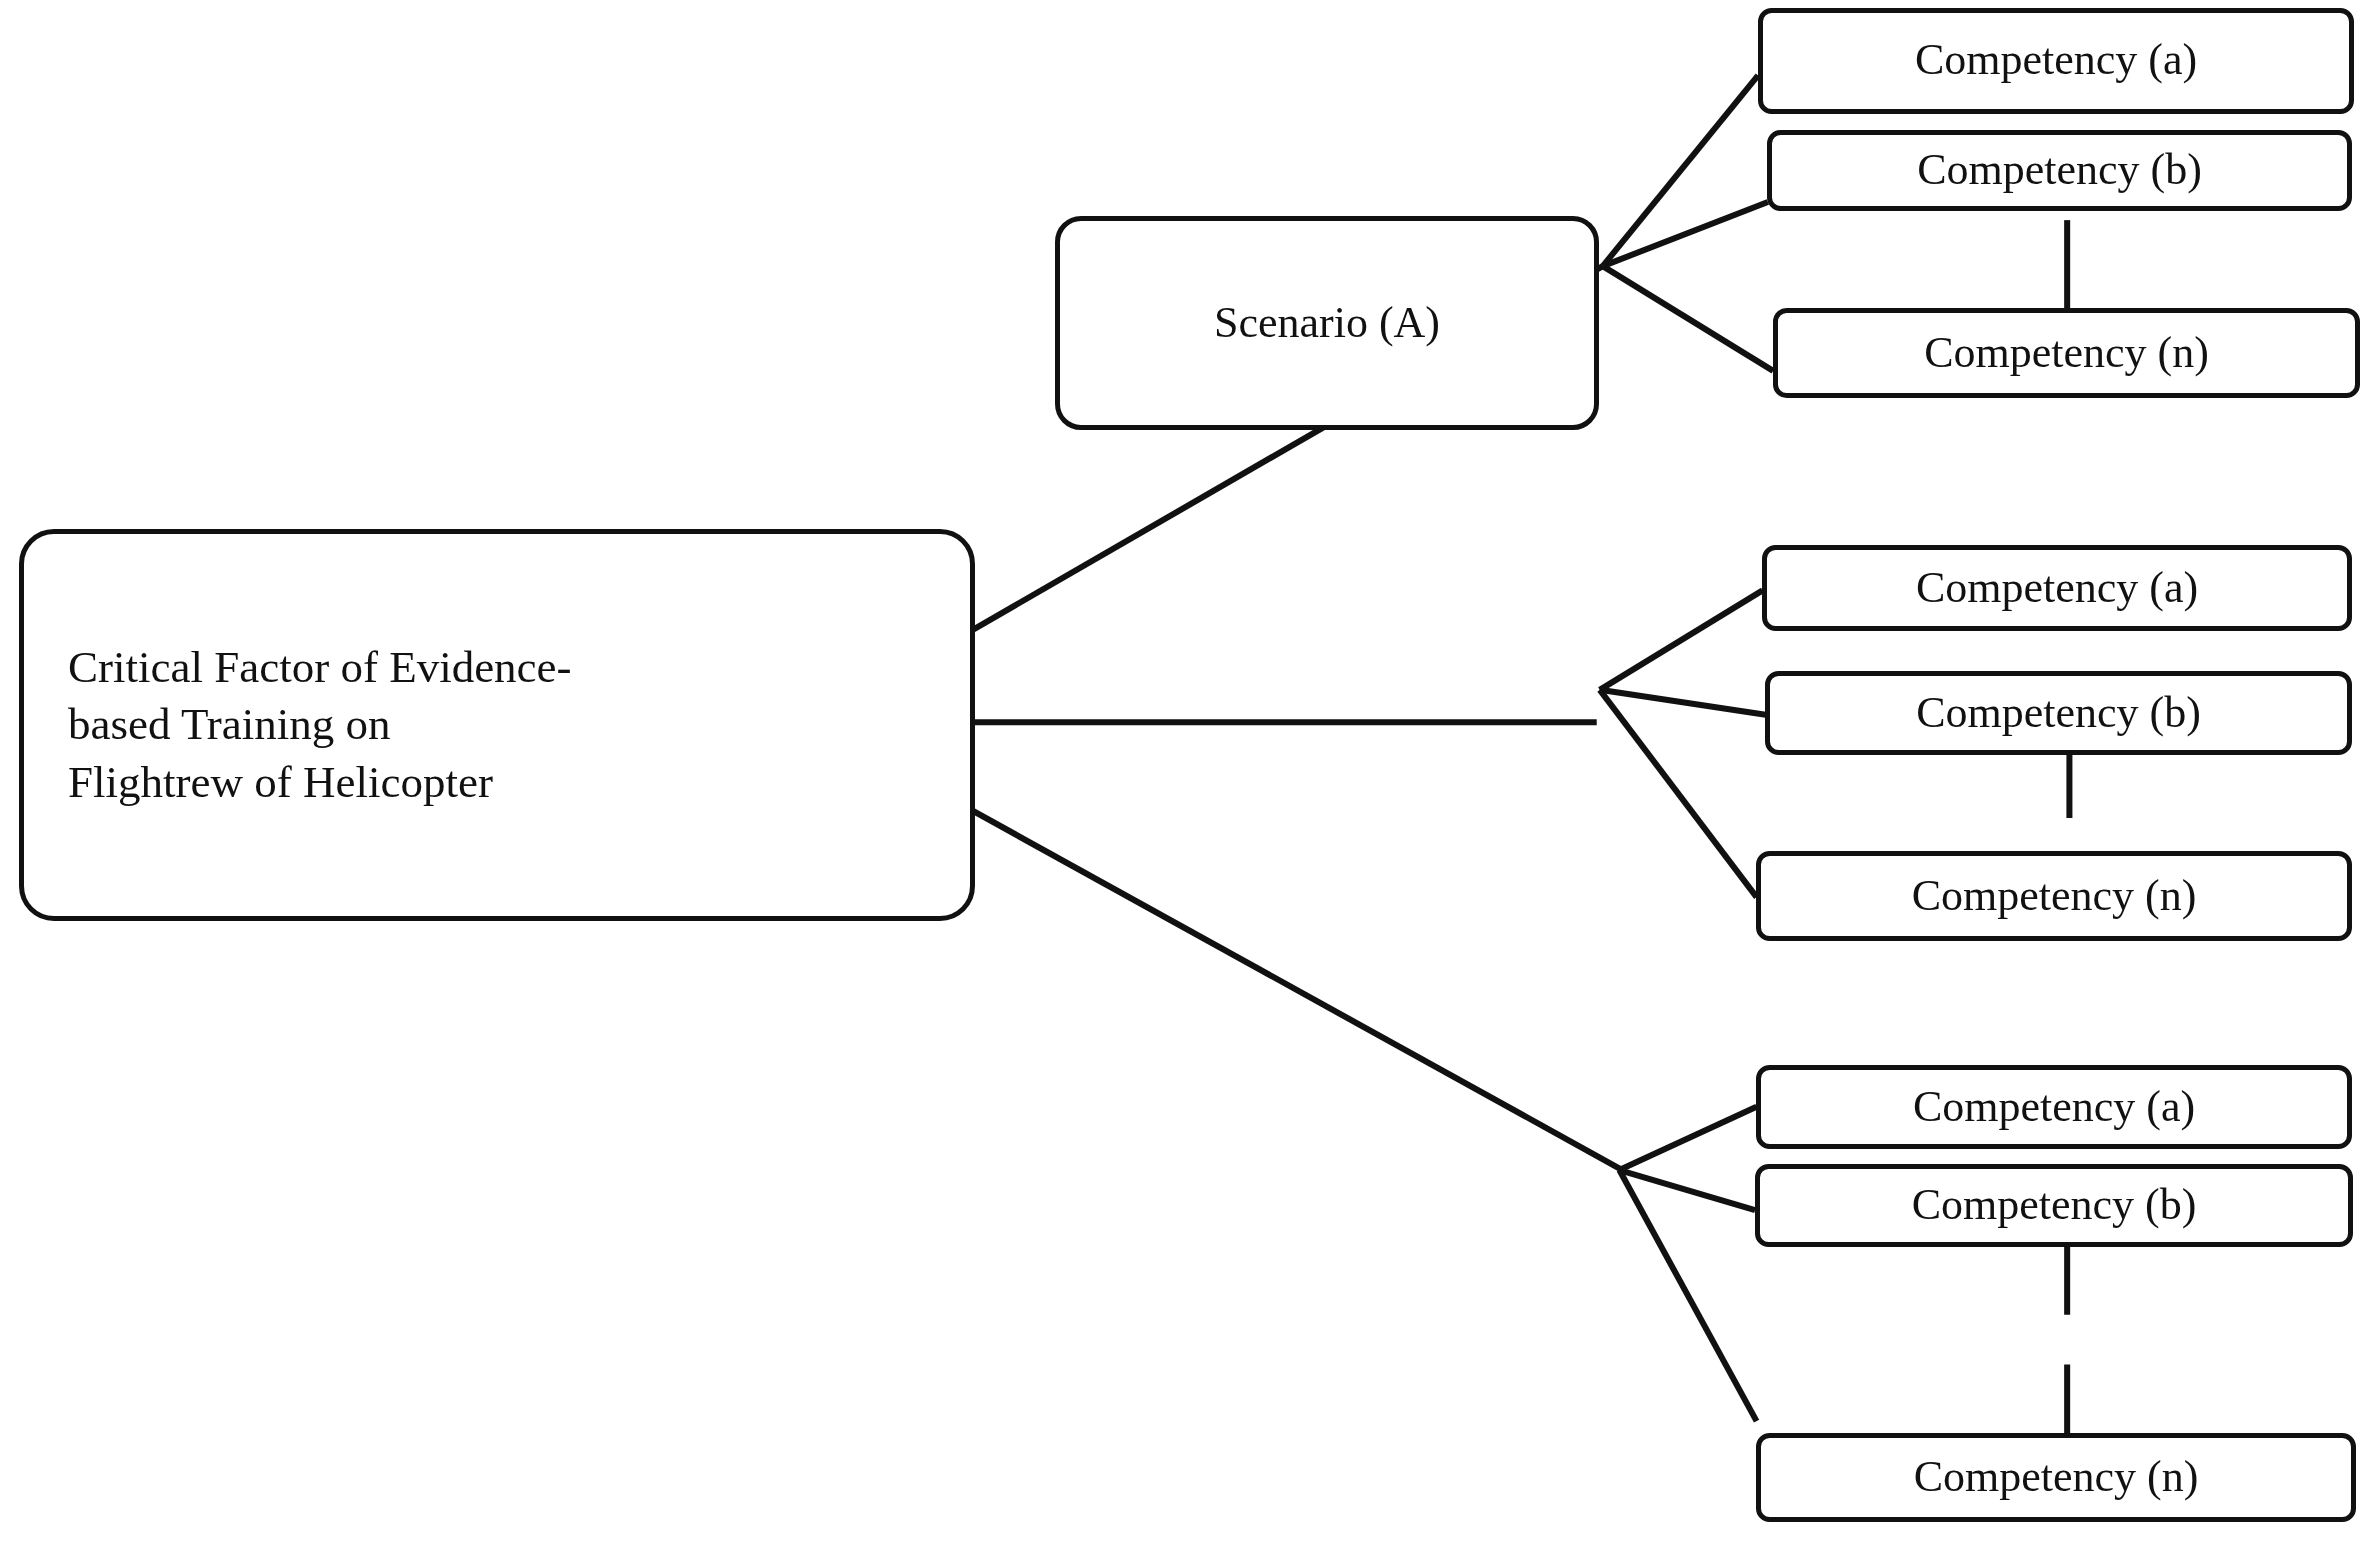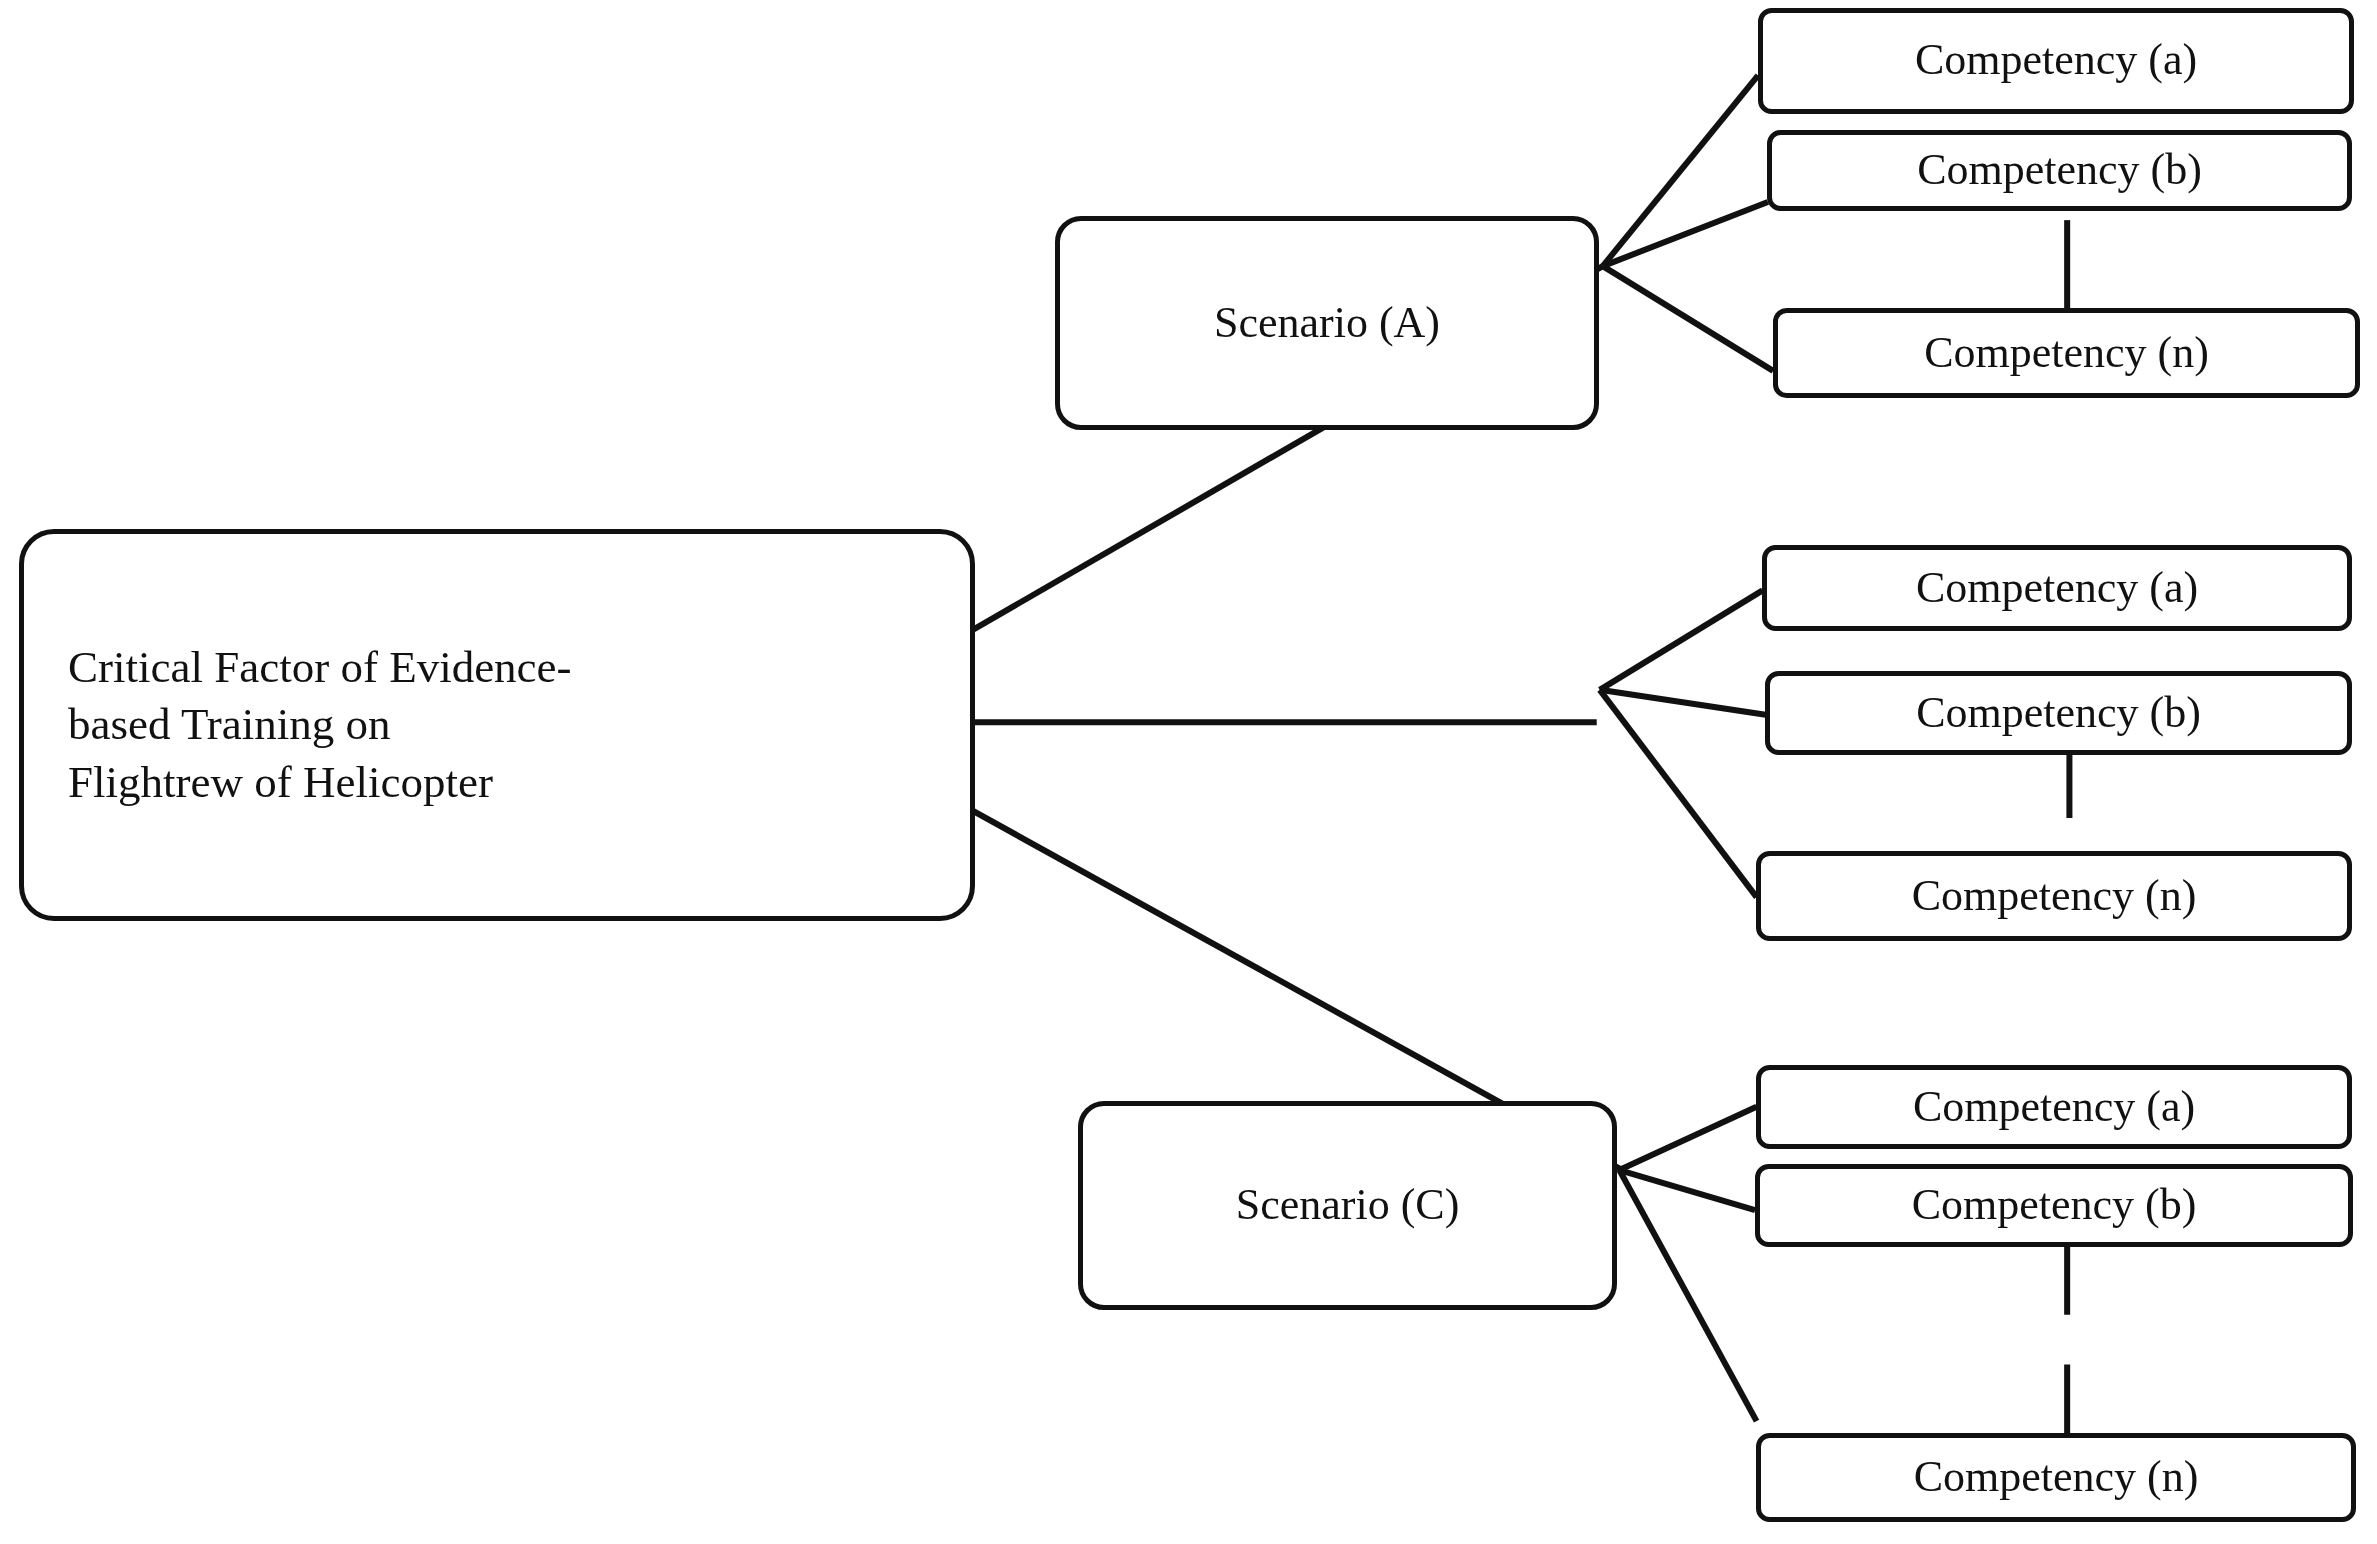--- a/index.html
+++ b/index.html
@@ -119,23 +119,20 @@
   <div class="node-box node-competency" style="left:1762px; top:545px; width:590px; height:86px;">
     <span class="node-label">Competency (a)</span>
   </div>
   <div class="node-box node-competency" style="left:1765px; top:671px; width:587px; height:84px;">
     <span class="node-label">Competency (b)</span>
   </div>
   <div class="node-box node-competency" style="left:1756px; top:851px; width:596px; height:90px;">
     <span class="node-label">Competency (n)</span>
   </div>
 
-  <div class="node-box node-scenario" style="left:1078px; top:1101px; width:539px; height:209px;">
-    <span class="node-label">Scenario (C)</span>
-  </div>
 
   <div class="node-box node-competency" style="left:1756px; top:1065px; width:596px; height:84px;">
     <span class="node-label">Competency (a)</span>
   </div>
   <div class="node-box node-competency" style="left:1755px; top:1164px; width:598px; height:83px;">
     <span class="node-label">Competency (b)</span>
   </div>
   <div class="node-box node-competency" style="left:1756px; top:1433px; width:600px; height:89px;">
     <span class="node-label">Competency (n)</span>
   </div>

